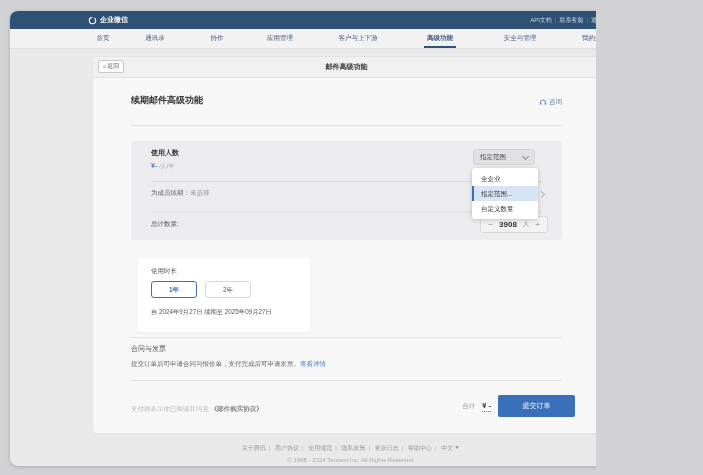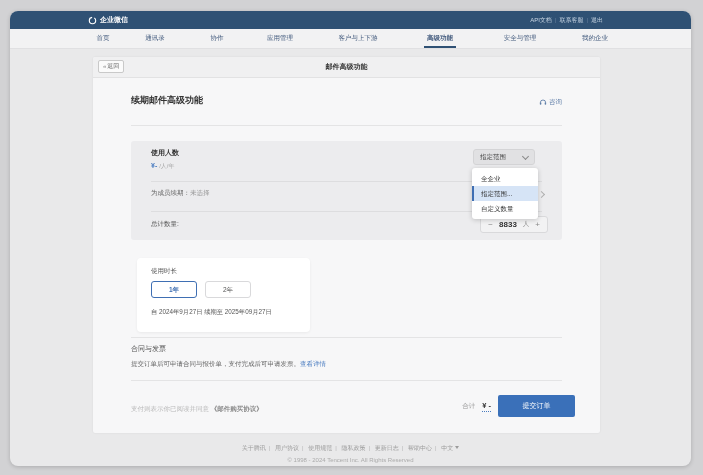--- a/index.html
+++ b/index.html
@@ -2,21 +2,21 @@
 <html><head>
 <meta charset="utf-8">
 <style>
   html,body { margin:0; padding:0; }
   body {
     width:703px; height:475px;
     font-family:"Liberation Sans","DejaVu Sans",sans-serif;
     background:#d2d2d4;
     -webkit-font-smoothing:antialiased;
   }
-  .page { position:relative; width:703px; height:475px; overflow:hidden; }
+  .page { position:relative; width:596px; height:475px; overflow:hidden; }
 
   .window {
     position:absolute; left:10px; top:11px; width:681px; height:455px;
     background:#e9e9ea; border-radius:8px; overflow:hidden;
     box-shadow:0 1px 4px rgba(0,0,0,.18);
   }
 
   
   .topbar {
     height:18px; background:#2f5174; display:flex; align-items:center;
@@ -218,21 +218,21 @@
           <div class="renew-text">
             <span>为成员续期：</span><span class="val">未选择</span>
           </div>
           <span class="renew-chev chev right"></span>
 
           <div class="row-div rd2"></div>
 
           <div class="total-label">总计数量:</div>
           <div class="stepper">
             <span class="sbtn">−</span>
-            <span class="value">8833</span>
+            <span class="value">3908</span>
             <span class="unit">人</span>
             <span class="sbtn">+</span>
           </div>
         </div>
 
         <div class="menu">
           <div class="menu-item">全企业</div>
           <div class="menu-item selected">指定范围...</div>
           <div class="menu-item">自定义数量</div>
         </div>

